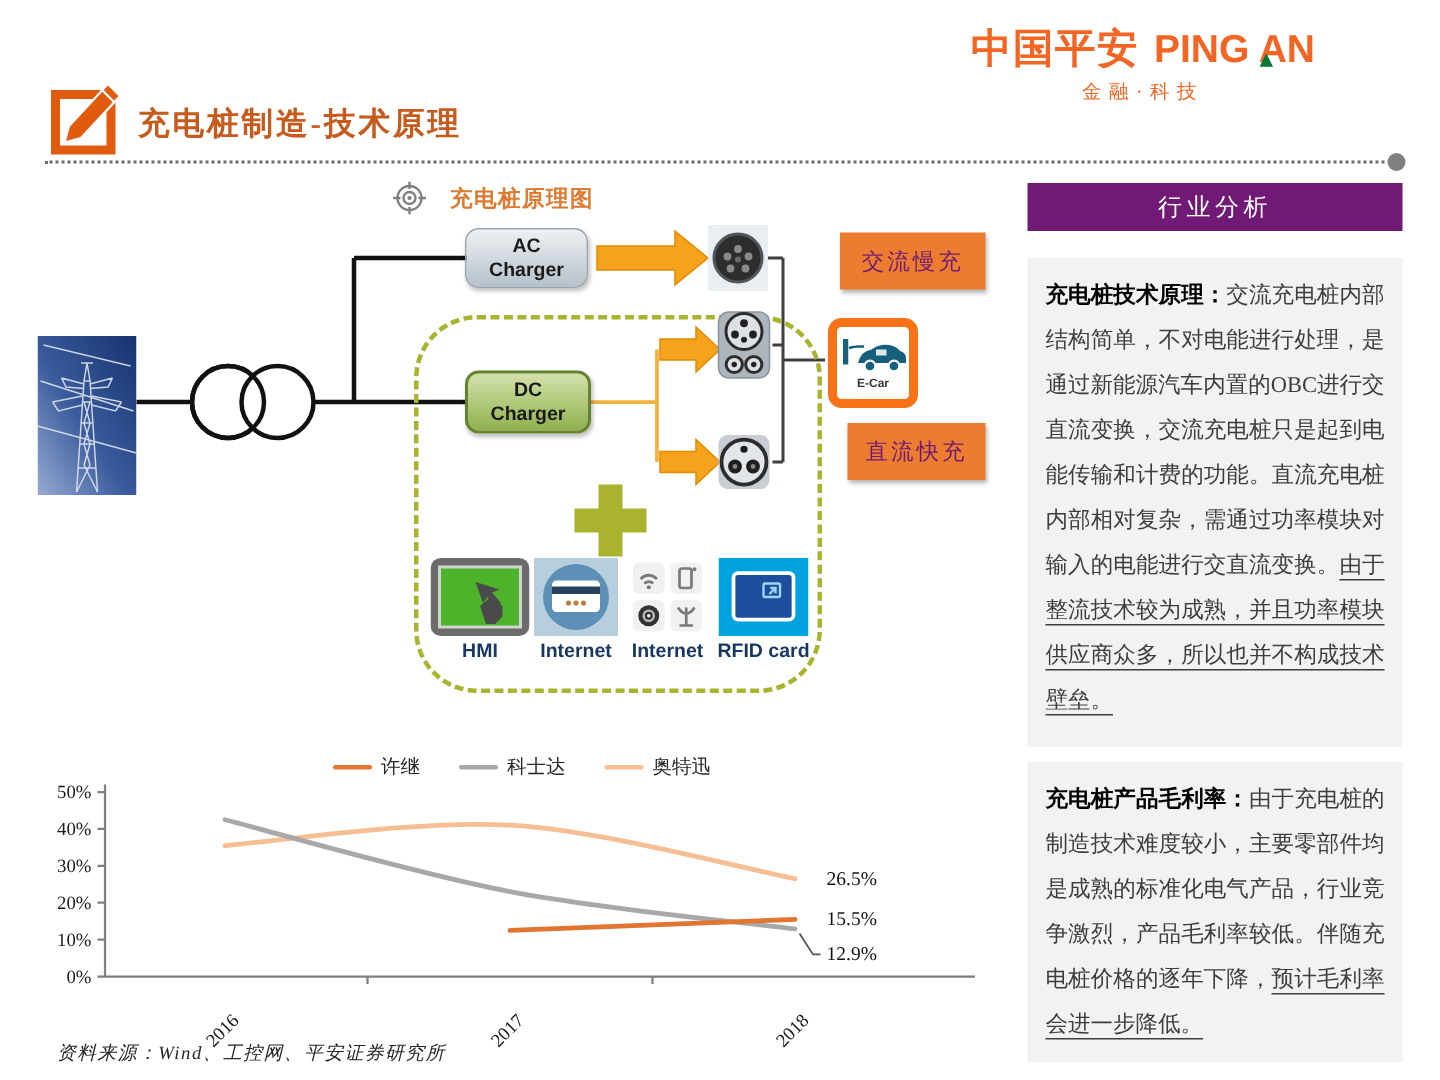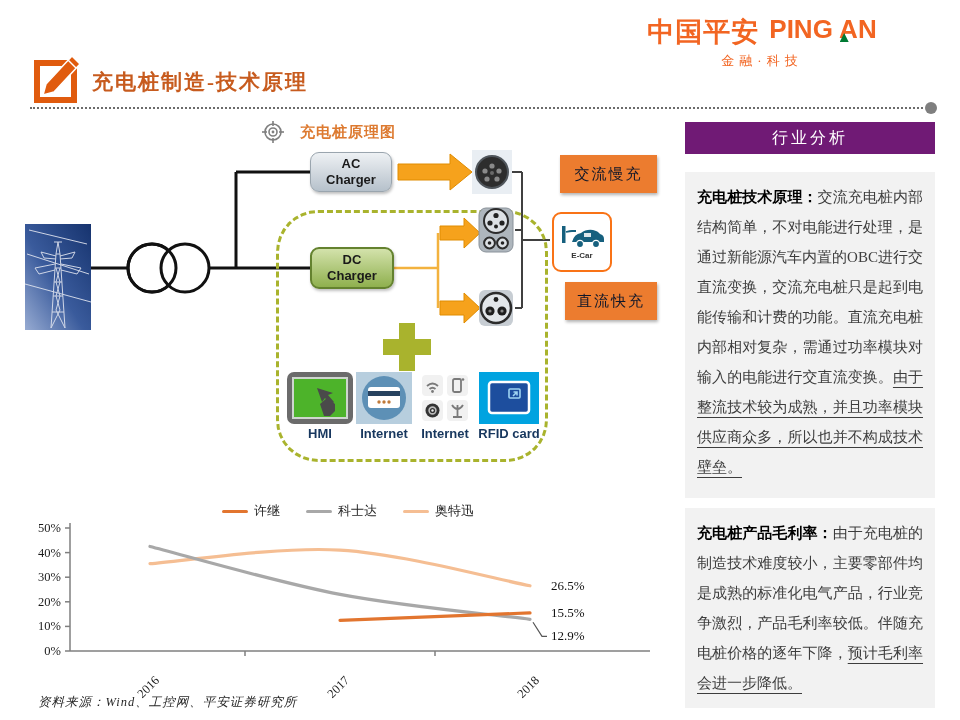--- a/index.html
+++ b/index.html
@@ -3,46 +3,46 @@
 <meta charset="utf-8">
 <style>
   * { margin:0; padding:0; box-sizing:border-box; }
   html,body { width:960px; height:720px; background:#fff; }
   body { font-family:"Liberation Serif","DejaVu Serif",serif; }
   .slide { position:relative; width:960px; height:720px; background:#fff; overflow:hidden; }
   .abs { position:absolute; }
 
   
   .logo { top:14px; left:612px; width:300px; text-align:center; }
-  .logo-row { display:flex; align-items:flex-start; justify-content:center; gap:10px; }
+  .logo-row { display:flex; align-items:center; justify-content:center; gap:10px; }
   .logo-cn { font-family:"Liberation Sans",sans-serif; font-weight:900; font-size:27px; color:#F26522; letter-spacing:1px; }
   .logo-en { font-family:"Liberation Sans",sans-serif; font-weight:900; font-size:26px; color:#F26522; letter-spacing:0px; position:relative; }
   .logo-green { position:absolute; right:28px; bottom:3px; width:9px; height:9px; background:#007A33; clip-path:polygon(0 100%,50% 0,100% 100%); }
   .logo-tag { font-size:13px; color:#F26522; letter-spacing:5px; margin-top:2px; font-weight:normal; }
 
   
   .title-icon { top:54px; left:34px; }
   .page-title { top:68px; left:92px; font-size:21px; font-weight:bold; color:#C75B1E; letter-spacing:2px; }
   .dotline { top:107px; left:30px; width:893px; border-top:2px dotted #6b6b6b; }
   .dotline-end { top:102px; left:925px; width:12px; height:12px; border-radius:50%; background:#7f7f7f; }
 
   
   .sec-label { display:flex; align-items:center; gap:16px; color:#DD7A30; font-size:15px; font-weight:bold; letter-spacing:1px; }
   .sec1 { top:121px; left:262px; }
   .sec2 { top:478px; left:262px; }
 
   
   .charger-box { border-radius:9px; text-align:center; font-family:"Liberation Sans",sans-serif; font-weight:bold; font-size:13px; line-height:1.25; color:#1a1a1a; display:flex; align-items:center; justify-content:center; box-shadow:1px 2px 3px rgba(0,0,0,.25); }
   .ac-box { top:152px; left:310px; width:82px; height:40px; background:linear-gradient(#eef1f4,#b6c1cb); border:1px solid #9aa5ae; }
   .dc-box { top:247px; left:310px; width:84px; height:42px; background:linear-gradient(#d3e2ab,#8fb04e); border:2px solid #64822f; }
-  .mode-box { background:#EC7C2F; color:#0f172a; font-size:15px; letter-spacing:2px; display:flex; align-items:center; justify-content:center; box-shadow:1px 2px 3px rgba(0,0,0,.3); }
+  .mode-box { background:#EC7C2F; color:#701a75; font-size:15px; letter-spacing:2px; display:flex; align-items:center; justify-content:center; box-shadow:1px 2px 3px rgba(0,0,0,.3); }
   .acmode { top:155px; left:560px; width:97px; height:38px; }
   .dcmode { top:282px; left:565px; width:92px; height:38px; }
   .dashed-zone { top:210px; left:276px; width:272px; height:252px; border:3px dashed #A9B32D; border-radius:42px; }
-  .ecar-box { top:212px; left:552px; width:60px; height:60px; background:#fff; border:2px solid #f97316; border-radius:9px; display:flex; flex-direction:column; align-items:center; justify-content:center; gap:1px; }
+  .ecar-box { top:212px; left:552px; width:60px; height:60px; background:#fff; border:6px solid #f97316; border-radius:9px; display:flex; flex-direction:column; align-items:center; justify-content:center; gap:1px; }
   .ecar-label { font-family:"Liberation Sans",sans-serif; font-size:8px; font-weight:bold; color:#333; }
   .plus-sign { top:323px; left:383px; width:48px; height:48px; }
   .plus-sign:before { content:""; position:absolute; left:16px; top:0; width:16px; height:48px; background:#A9B32D; }
   .plus-sign:after { content:""; position:absolute; left:0; top:16px; width:48px; height:16px; background:#A9B32D; }
 
   .comp-label { position:absolute; top:426px; font-family:"Liberation Sans",sans-serif; font-size:13px; font-weight:bold; color:#17375E; text-align:center; }
 
   
   .legend { top:502px; left:222px; display:flex; gap:26px; align-items:center; font-size:13px; color:#262626; }
   .legend .item { display:flex; align-items:center; gap:6px; }

